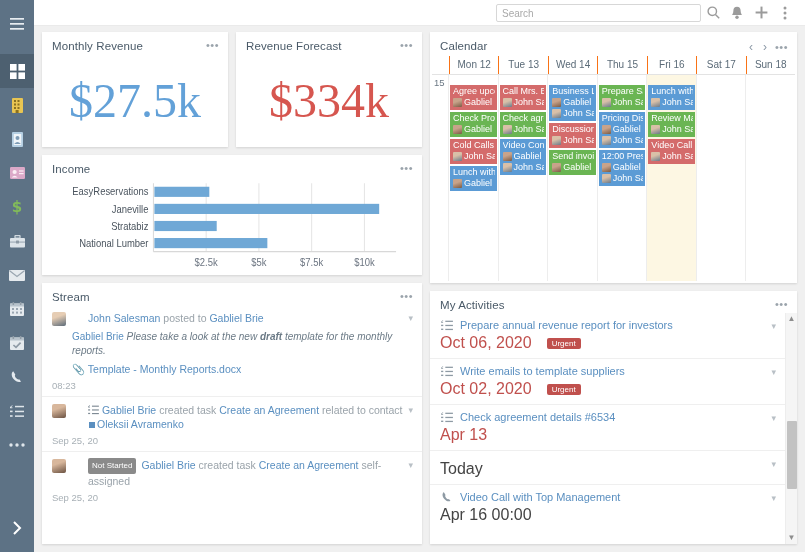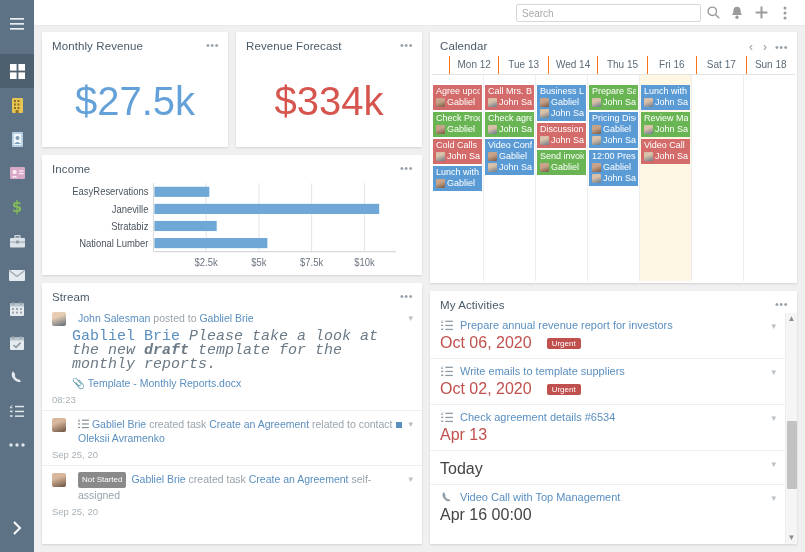--- a/index.html
+++ b/index.html
@@ -40,21 +40,21 @@
 
   .topbar {
     height: 26px; flex: 0 0 26px;
     background: #fff;
     display: flex; align-items: center; justify-content: flex-end;
     padding-right: 8px;
     border-bottom: 1px solid #eaeaea;
   }
   .search-wrap { position: relative; }
   .search-input {
-    width: 185px; height: 18px;
+    width: 205px; height: 18px;
     border: 1px solid #d7d7d7;
     border-radius: 2px;
     font-family: "Liberation Sans", sans-serif;
     font-size: 10px; color: #555;
     padding: 0 5px;
     outline: none;
     background: #fff;
   }
   .search-input::placeholder { color: #a9a9a9; }
   .tb-icon {
@@ -95,23 +95,24 @@
   }
   .head-nav { display: flex; align-items: center; gap: 6px; }
   .navchev { color: #8c99a6; font-size: 12px; cursor: pointer; padding: 0 2px; }
 
   
   .kpi-row { display: flex; gap: 8px; flex: 0 0 115px; }
   .kpi { flex: 1; }
   .kpi-value {
     flex: 1;
     display: flex; align-items: center; justify-content: center;
-    font-size: 40px; font-weight: normal;
+    font-size: 48px; font-weight: normal;
     line-height: 1;
     padding-bottom: 0;
+    font-family: Liberation Serif, serif;
   }
   .kpi-blue { color: #63a1d8; }
   .kpi-red  { color: #d6564f; }
 
   
   .income-card { flex: 0 0 120px; }
   .chart-area { flex: 1; position: relative; padding: 2px 14px 2px 4px; }
   .chart-svg { width: 100%; height: 100%; display: block; }
 
   
@@ -160,30 +161,30 @@
 
   
   .stream-card { flex: 1; min-height: 0; }
   .stream-list { flex: 1; overflow: hidden; }
   .stream-item {
     padding: 6px 10px 5px 10px;
     border-top: 1px solid #efefef;
     position: relative;
   }
   .stream-item:first-child { border-top: none; }
-  .si-row { display: flex; gap: 12px; }
+  .si-row { display: flex; gap: 22px; }
   .avatar-sm {
     width: 14px; height: 14px; flex: 0 0 14px;
     border-radius: 2px; margin-top: 1px;
   }
   .av-john { background: linear-gradient(160deg,#e6cdb4 35%,#5b6a78); }
   .av-gab  { background: linear-gradient(160deg,#d8b79c 35%,#6b5242); }
   .si-body { flex: 1; min-width: 0; font-size: 10.5px; line-height: 14px; color: #9aa3aa; }
   .lnk { color: #5a8fc0; }
-  .si-msg { font-size: 15px; line-height: 14px; color: #6b7a86; padding: 4px 0 0 20px; font-family: Liberation Mono, monospace; }
+  .si-msg { font-size: 10px; line-height: 14px; color: #6b7a86; padding: 4px 0 0 20px; }
   .si-msg em { font-style: italic; }
   .si-msg b { font-weight: bold; font-style: italic; }
   .si-attach { padding: 5px 0 0 20px; font-size: 10.5px; color: #5a8fc0; }
   .si-time { font-size: 9.5px; color: #a8b0b6; padding-top: 4px; }
   .caret {
     position: absolute; right: 9px; top: 8px;
     color: #b9c0c6; font-size: 9px; cursor: pointer;
   }
   .badge-ns {
     display: inline-block; background: #8a8a8a; color: #fff;
@@ -558,20 +559,21 @@
                 <div class="cell wk"></div>
                 <div class="cell">Mon 12</div>
                 <div class="cell">Tue 13</div>
                 <div class="cell">Wed 14</div>
                 <div class="cell">Thu 15</div>
                 <div class="cell">Fri 16</div>
                 <div class="cell">Sat 17</div>
                 <div class="cell">Sun 18</div>
               </div>
             <div class="cal-body">
+              <div class="cal-wk">15</div>
               <div style="flex:1;display:flex;min-width:0" id="cal-days">
                   <div class="cal-day first">
                     <div class="evt red">
                       <span class="evt-title">Agree upcoming</span>
                       <span class="evt-person"><span class="avatar-xs av-g"></span>Gabliel</span>
                     </div>
                     <div class="evt green">
                       <span class="evt-title">Check Product</span>
                       <span class="evt-person"><span class="avatar-xs av-g"></span>Gabliel</span>
                     </div>

